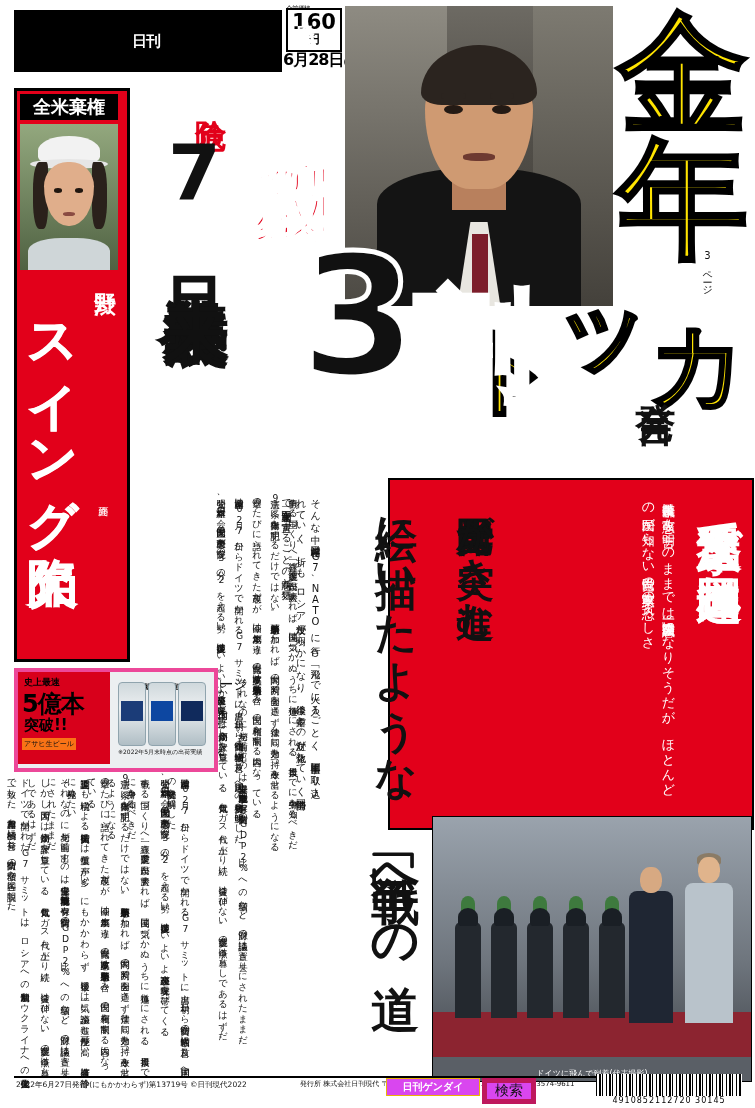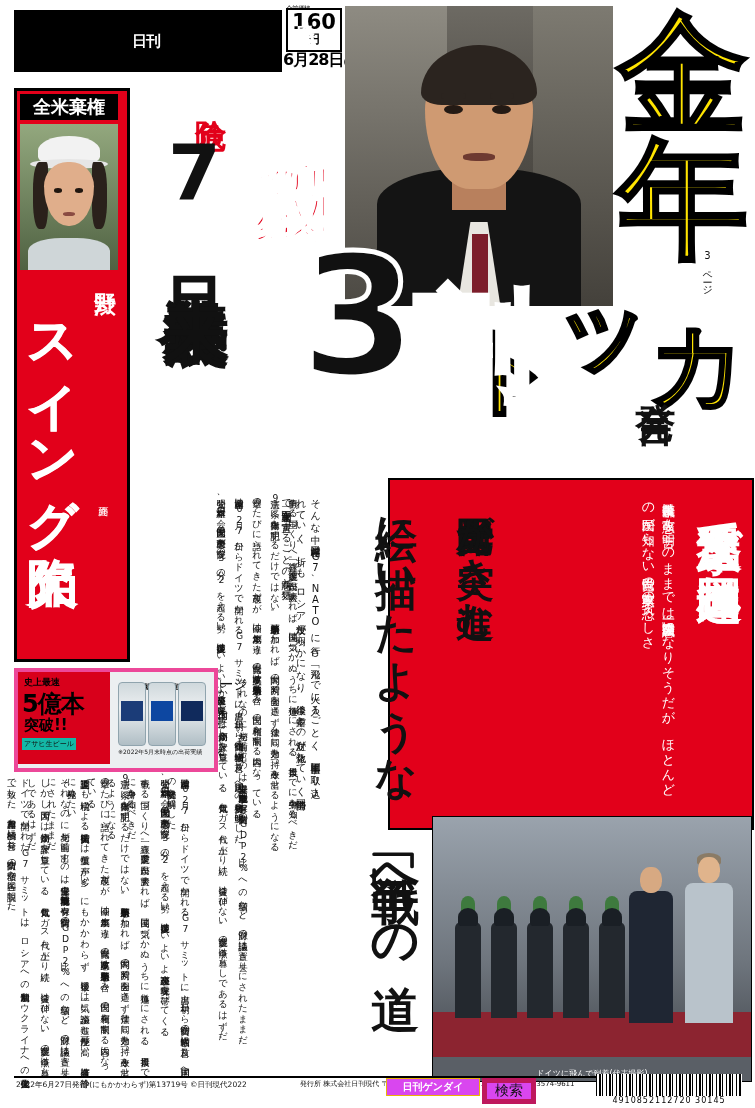--- a/index.html
+++ b/index.html
@@ -121,21 +121,21 @@
   
   .body-col{position:absolute;writing-mode:vertical-rl;text-orientation:upright;font-size:9.2px;
             line-height:1.45;color:#111;text-align:justify;}
 
   
   #ad{left:14px;top:668px;width:196px;height:96px;border:4px solid #ec4899;background:#eceff1;overflow:hidden;}
   #ad .adred{position:absolute;left:0;top:0;width:92px;height:92px;background:#d8001b;color:#fff;}
   #ad .adt1{position:absolute;left:6px;top:4px;font-size:9px;font-weight:bold;}
   #ad .adt2{position:absolute;left:4px;top:16px;font-size:24px;font-weight:bold;letter-spacing:-1px;}
   #ad .adt3{position:absolute;left:6px;top:44px;font-size:15px;font-weight:bold;text-align:right;}
-  #ad .adt4{position:absolute;left:4px;top:66px;font-size:7px;background:#14b8a6;color:#111;padding:1px 2px;}
+  #ad .adt4{position:absolute;left:4px;top:66px;font-size:7px;background:#f97316;color:#111;padding:1px 2px;}
   #ad .can{position:absolute;top:10px;width:26px;height:62px;border-radius:4px;background:
       linear-gradient(180deg,#cfd8dc,#eceff1 40%,#b0bec5);border:1px solid #90a4ae;}
   #ad .can.c1{left:100px;} #ad .can.c2{left:130px;} #ad .can.c3{left:160px;}
   #ad .can .lab{position:absolute;left:2px;top:18px;right:2px;height:20px;background:#1b3c78;}
   #ad .can.c2 .lab{background:#0d47a1;} #ad .can.c3 .lab{background:#102a5c;}
   #ad .adcap{position:absolute;left:100px;top:76px;font-size:6px;color:#111;}
   #ad .newlabel{position:absolute;left:126px;top:2px;font-size:7px;color:#111;font-weight:bold;margin-top:8px;}
 
   
   #botphoto{left:432px;top:816px;width:318px;height:264px;background:#4a4f55;overflow:hidden;border:1px solid #000;}

